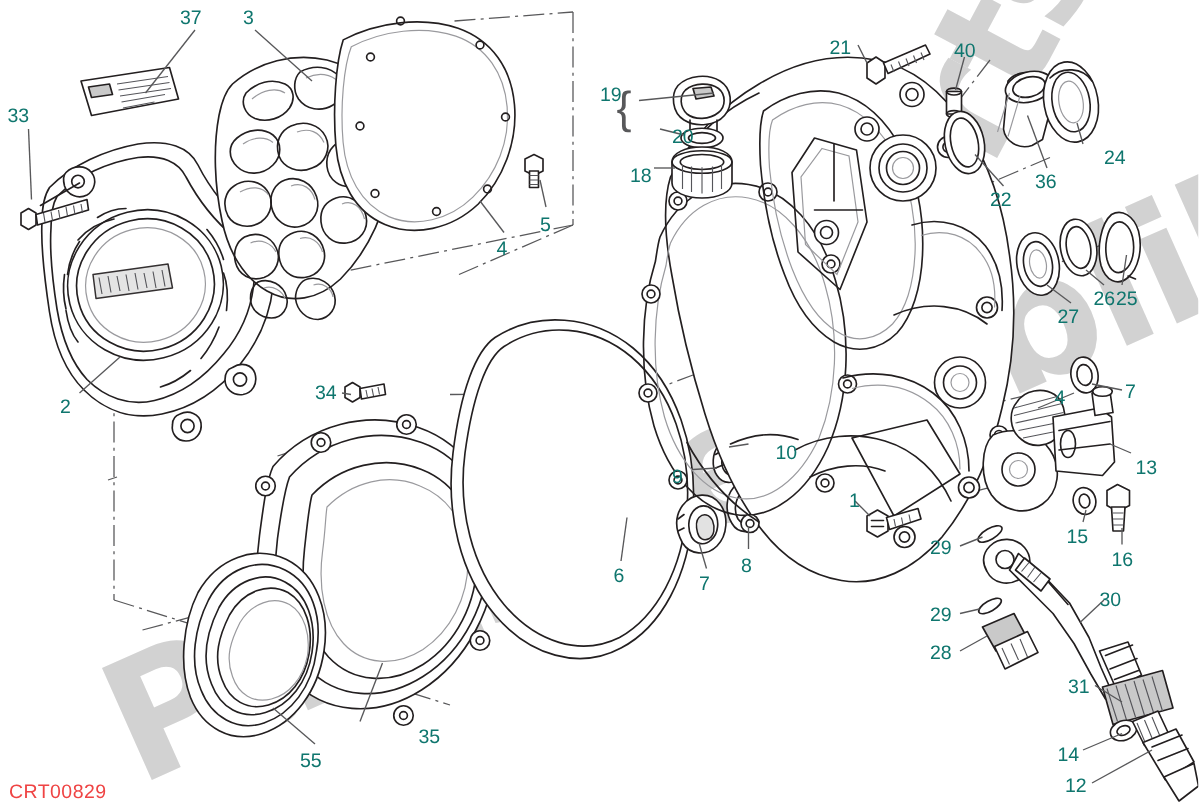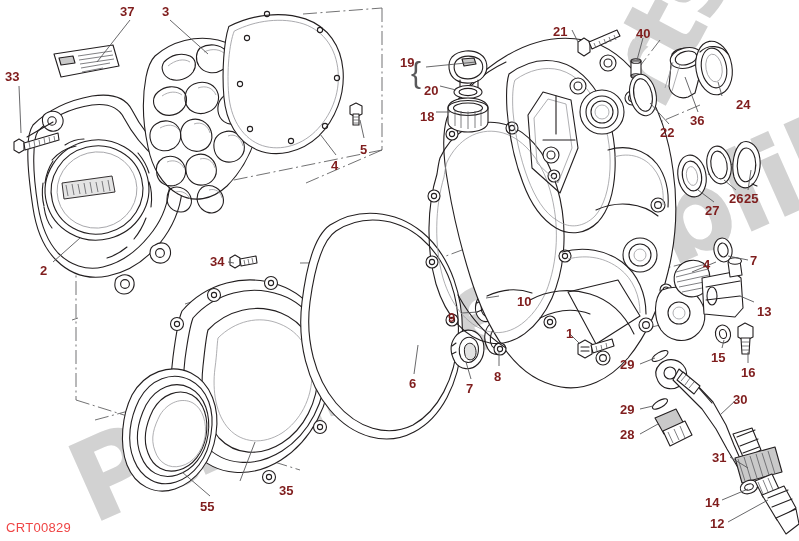--- a/index.html
+++ b/index.html
@@ -44,24 +44,23 @@
     white-space:nowrap;
     transform:rotate(-62deg);
     transform-origin:0 0;
   }
 
   
   .lbl{
     position:absolute;
     font-family:"Liberation Sans", sans-serif;
     font-size:13px;
-    color:#7f1d1d;
+    color:#0f766e;
     line-height:13px;
     white-space:nowrap;
-    font-weight:bold;
   }
   .brace{
     position:absolute;
     font-family:"Liberation Sans", sans-serif;
     font-size:30px;
     color:#58585a;
     line-height:30px;
   }
   #caption{
     position:absolute;
@@ -619,21 +618,21 @@
   <div class="lbl" style="left:210px;top:255px;">34</div>
   <div class="lbl" style="left:231px;top:484px;margin-left:48px;">35</div>
   <div class="lbl" style="left:200px;top:500px;">55</div>
   <div class="lbl" style="left:409px;top:377px;">6</div>
   <div class="lbl" style="left:466px;top:382px;">7</div>
   <div class="lbl" style="left:494px;top:370px;">8</div>
   <div class="lbl" style="left:448px;top:311px;">9</div>
   <div class="lbl" style="left:470px;top:295px;margin-left:47px;">10</div>
   <div class="lbl" style="left:566px;top:327px;">1</div>
   <div class="lbl" style="left:400px;top:56px;">19</div>
-  <div class="lbl" style="left:424px;top:84px;">20</div>
+  <div class="lbl" style="left:448px;top:84px;">20</div>
   <div class="lbl" style="left:420px;top:110px;">18</div>
   <div class="lbl" style="left:553px;top:25px;">21</div>
   <div class="lbl" style="left:636px;top:27px;">40</div>
   <div class="lbl" style="left:660px;top:126px;">22</div>
   <div class="lbl" style="left:690px;top:114px;">36</div>
   <div class="lbl" style="left:715px;top:98px;margin-left:21px;">24</div>
   <div class="lbl" style="left:744px;top:192px;">25</div>
   <div class="lbl" style="left:729px;top:192px;">26</div>
   <div class="lbl" style="left:705px;top:204px;">27</div>
   <div class="lbl" style="left:703px;top:258px;">4</div>

